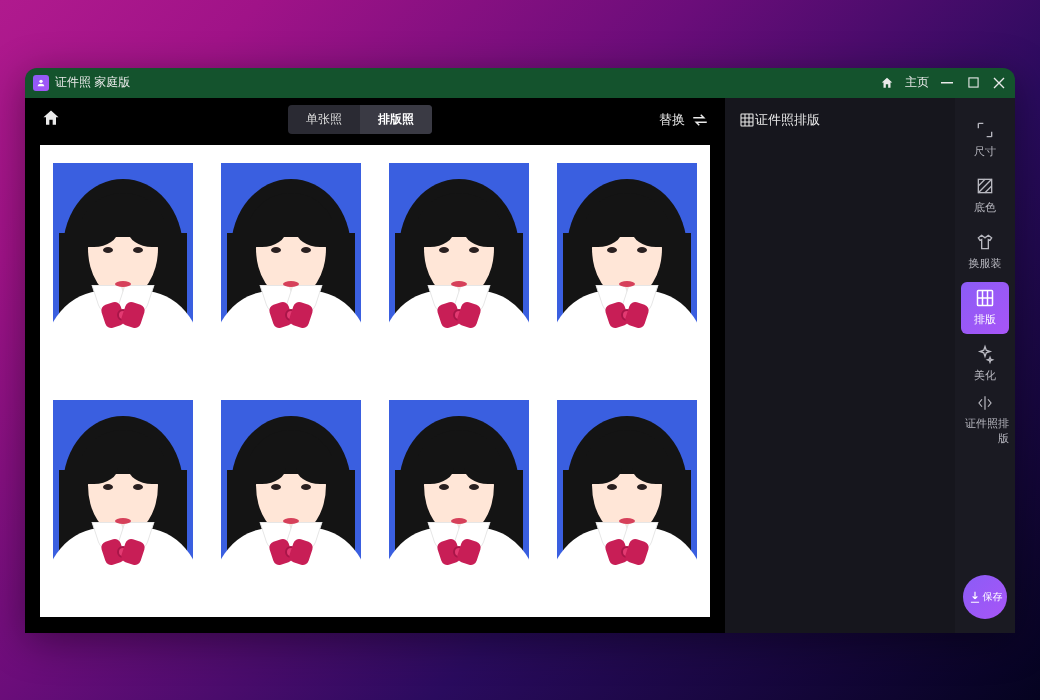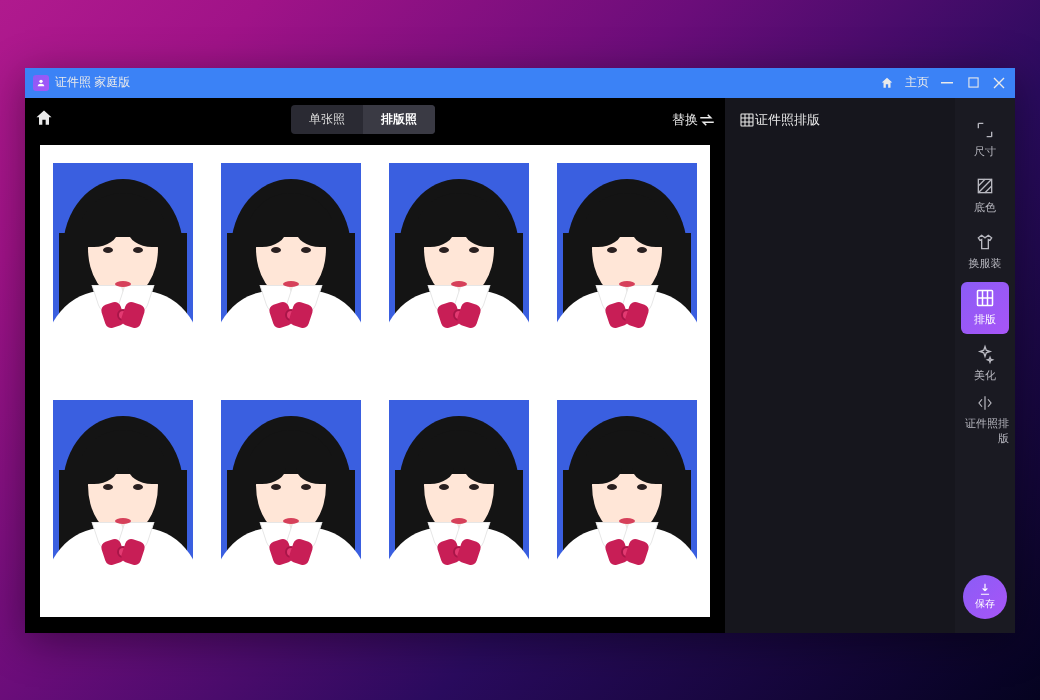--- a/index.html
+++ b/index.html
@@ -5,57 +5,57 @@
 * { margin: 0; padding: 0; box-sizing: border-box; }
 body {
   width: 1040px; height: 700px;
   background: linear-gradient(135deg, #b01a8e 0%, #a01388 15%, #6b0d7a 40%, #2a0b5e 65%, #050320 100%);
   font-family: "Microsoft YaHei", sans-serif;
   display: flex; align-items: center; justify-content: center;
   overflow: hidden;
 }
 .app-window {
   width: 990px; height: 565px;
-  background: #3b82f6;
-  border-radius: 0;
+  background: #14532d;
+  border-radius: 12px;
   display: flex; flex-direction: column;
   box-shadow: 0 8px 40px rgba(0,0,0,0.4);
 }
 .titlebar {
   height: 30px; display: flex; align-items: center;
   padding: 0 8px; color: #eaeaea; font-size: 12px;
 }
 .titlebar .app-icon {
   width: 16px; height: 16px; margin-right: 6px;
   background: linear-gradient(135deg,#8b5cf6,#a855f7);
   border-radius: 3px; display: flex; align-items: center; justify-content: center;
 }
 .titlebar .app-icon svg { width: 10px; height: 10px; }
 .titlebar .spacer { flex: 1; }
 .titlebar .home-link { display: flex; align-items: center; gap: 11px; cursor: pointer; color: #eaeaea; font-size: 12px; margin-right: 10px; }
 .win-controls { display: flex; gap: 10px; }
 .win-btn { width: 16px; height: 16px; display: flex; align-items: center; justify-content: center; cursor: pointer; color: #eaeaea; }
 .app-body { flex: 1; display: flex; min-height: 0; }
 .main-area { flex: 1; display: flex; flex-direction: column; background: #000; }
 .toolbar {
-  height: 44px; display: flex; align-items: center; padding: 0 9px;
+  height: 44px; display: flex; align-items: center; padding: 0 16px;
   color: #eaeaea;
   text-align: center;
 }
 .toolbar .home-icon { cursor: pointer; color: #eaeaea; }
 .toolbar .center { flex: 1; display: flex; justify-content: center; }
 .seg {
   display: flex; background: #2a2a33; border-radius: 4px; overflow: hidden;
 }
 .seg-btn {
   padding: 6px 18px; font-size: 12px; color: #ddd; cursor: pointer;
 }
 .seg-btn.active { background: #3a3a44; color: #fff; font-weight: bold; }
 .replace-btn {
-  display: flex; align-items: center; cursor: pointer;
+  display: flex; align-items: center; gap: 6px; cursor: pointer;
   color: #eaeaea; font-size: 13px; font-weight: 500;
 }
 .canvas-wrap { flex: 1; padding: 0 0 12px 0; display: flex; align-items: center; justify-content: center; }
 .paper {
   width: 670px; height: 472px; background: #fff;
   display: grid; grid-template-columns: repeat(4,1fr); grid-template-rows: repeat(2,1fr);
   gap: 1px;
 }
 .photo-cell {
   background: #fff; display: flex; align-items: flex-start; justify-content: center;
@@ -149,21 +149,21 @@
   font-size: 11px;
   text-align: right;
 }
 .rail-item.active {
   background: linear-gradient(135deg,#8b5cf6,#a855f7); color: #fff;
 }
 .rail-item svg { width: 20px; height: 20px; }
 .save-btn {
   position: absolute; bottom: 14px; width: 44px; height: 44px;
   border-radius: 50%; background: linear-gradient(135deg,#8b5cf6,#a855f7);
-  display: flex; flex-direction: column; align-items: center; justify-content: center;
+  display: flex; flex-direction: row; align-items: center; justify-content: center;
   color: #fff; font-size: 10px; cursor: pointer; gap: 1px; text-align: right;
 }
 .save-btn svg { width: 14px; height: 14px; }
 </style>
 </head>
 <body>
 
 <div class="app-window">
   <div class="titlebar">
     <div class="app-icon">

